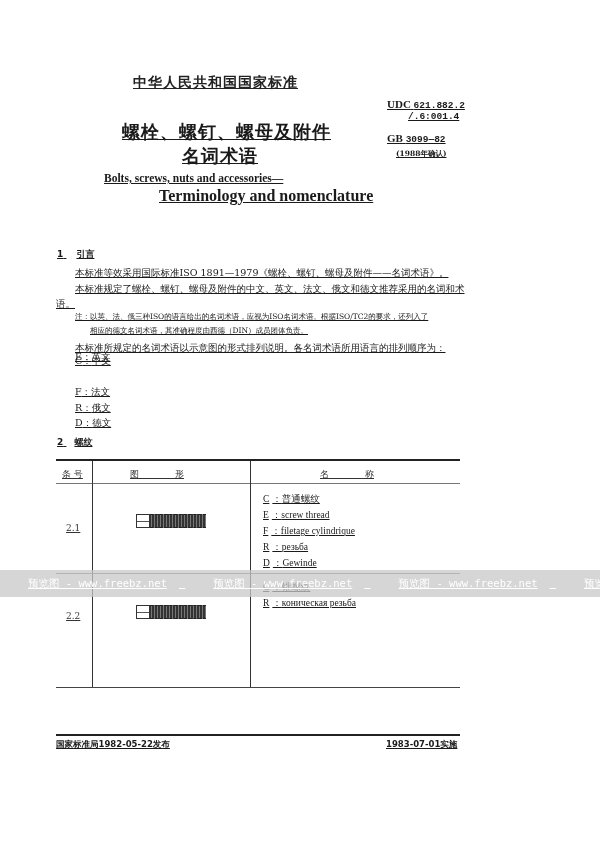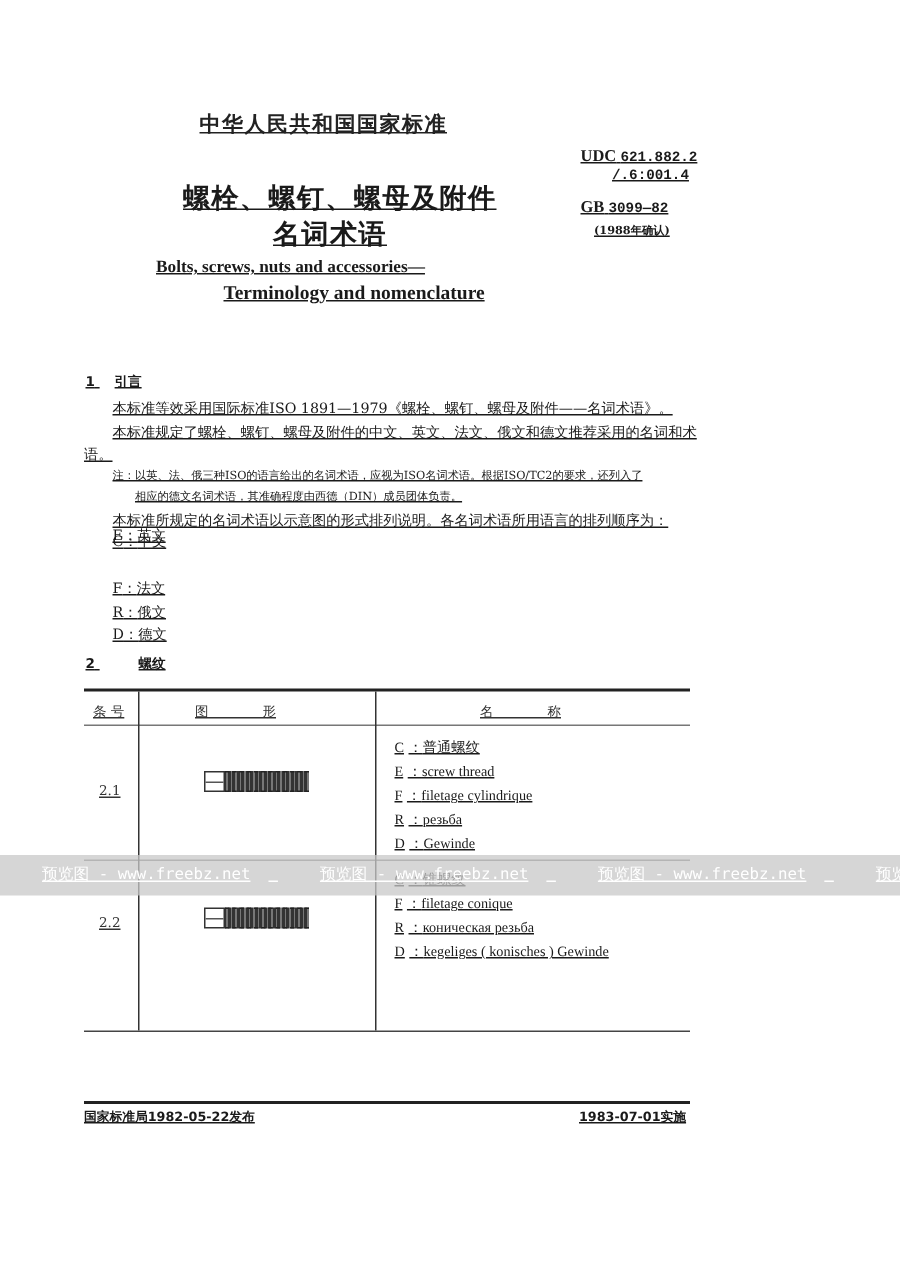--- a/index.html
+++ b/index.html
@@ -5,21 +5,21 @@
     html, body { margin: 0; padding: 0; }
     body {
       width: 600px; height: 850px; background: #ffffff; position: relative; overflow: hidden;
       font-family: "DejaVu Serif", serif; color: #1a1a1a;
     }
     .abs { position: absolute; text-decoration: underline; }
     .hdr-org { left: 133px; top: 74px; font-family: "DejaVu Sans", sans-serif; font-size: 14px; font-weight: bold; letter-spacing: 1px; color: #222; }
     .title-zh-1 { left: 122px; top: 120px; font-family: "DejaVu Sans", sans-serif; font-size: 18px; font-weight: bold; letter-spacing: 1px; }
     .title-zh-2 { left: 182px; top: 144px; font-family: "DejaVu Sans", sans-serif; font-size: 18px; font-weight: bold; letter-spacing: 1px; }
     .title-en-1 { left: 104px; top: 172px; font-family: "Liberation Serif", serif; font-size: 11.5px; font-weight: bold; }
-    .title-en-2 { left: 149px; top: 187px; font-family: "Liberation Serif", serif; font-size: 13px; font-weight: bold; }
+    .title-en-2 { left: 159px; top: 187px; font-family: "Liberation Serif", serif; font-size: 16px; font-weight: bold; }
     .udc-1 { left: 387px; top: 98px; font-family: "Liberation Serif", serif; font-size: 11px; font-weight: bold; text-align: right; }
     .udc-1 .mono, .gb .mono, .udc-2 { font-family: "Liberation Mono", monospace; font-size: 9.5px; font-weight: bold; }
     .udc-2 { left: 408px; top: 111px; }
     .gb { left: 387px; top: 132px; font-family: "Liberation Serif", serif; font-size: 11px; font-weight: bold; }
     .confirm { left: 396px; top: 149px; font-size: 7.5px; font-weight: bold; }
 
     .sec { font-family: "DejaVu Sans", sans-serif; font-size: 9px; font-weight: bold; }
     .body-txt { font-size: 9.5px; line-height: 13px; }
     .note-txt { font-size: 7.5px; line-height: 12px; }
     .lang-item { font-size: 9.5px; left: 75px; }
@@ -78,21 +78,21 @@
 <div class="abs body-txt" style="left:75px; top:341px;">本标准所规定的名词术语以示意图的形式排列说明。各名词术语所用语言的排列顺序为：</div>
 
 <div class="abs lang-item" style="top:355px;"><span>C</span>：<span>中文</span></div>
 <div class="abs lang-item" style="top:351px;"><span>E</span>：<span>英文</span></div>
 <div class="abs lang-item" style="top:386px;"><span>F</span>：<span>法文</span></div>
 <div class="abs lang-item" style="top:402px;"><span>R</span>：<span>俄文</span></div>
 <div class="abs lang-item" style="top:417px;"><span>D</span>：<span>德文</span></div>
 
 <div class="abs sec" style="left:57px; top:436px;">
   <span>2</span>
-  <span style="margin-left:26px;">螺纹</span>
+  <span style="margin-left:8px;">螺纹</span>
 </div>
 
 <div>
   <div class="abs tbl-top"></div>
   <div class="abs tbl-hline" style="top:483px;"></div>
   <div class="abs tbl-hline" style="top:573px;"></div>
   <div class="abs tbl-bottom"></div>
   <div class="abs tbl-vline" style="left:92px; top:461px; height:226px;"></div>
   <div class="abs tbl-vline" style="left:250px; top:461px; height:226px;"></div>
 
@@ -113,23 +113,21 @@
     <div><span class="k">D</span>：<span>Gewinde</span></div>
   </div>
 
   <div class="abs cell-num" style="left:66px; top:611px;">2.2</div>
   <div class="screw" style="left:136px; top:605px; width:70px; height:14px;">
     <div class="head"></div>
     <div class="shank"></div>
   </div>
   <div class="abs terms" style="left:263px; top:579px;">
     <div><span class="k">C</span>：<span>锥螺纹</span></div>
-    <div><span class="k">F</span>：<span>filetage conique</span></div>
     <div><span class="k">R</span>：<span>коническая резьба</span></div>
-    <div><span class="k">D</span>：<span>kegeliges ( konisches ) Gewinde</span></div>
   </div>
 </div>
 
 <div class="abs watermark">
   <span>预览图 - www.freebz.net</span>
   <span>预览图 - www.freebz.net</span>
   <span>预览图 - www.freebz.net</span>
   <span>预览图 - www.freebz.net</span>
 </div>
 

